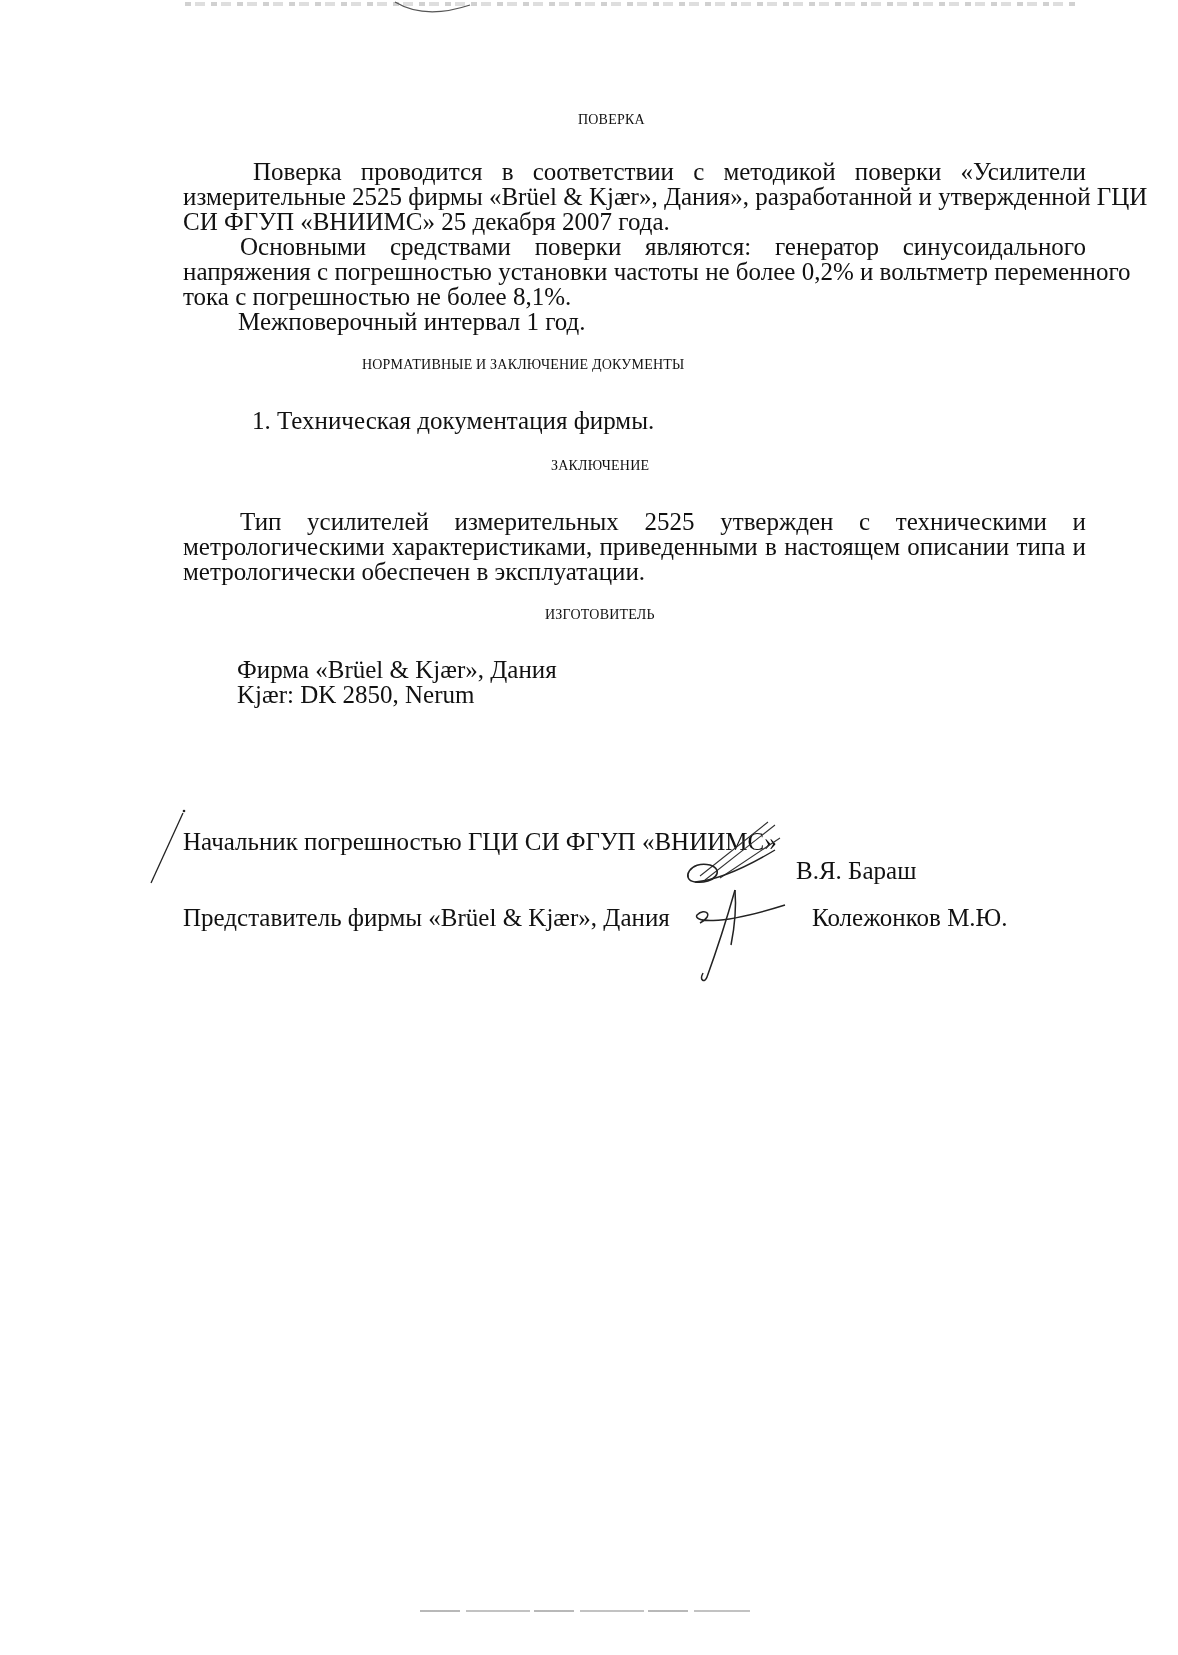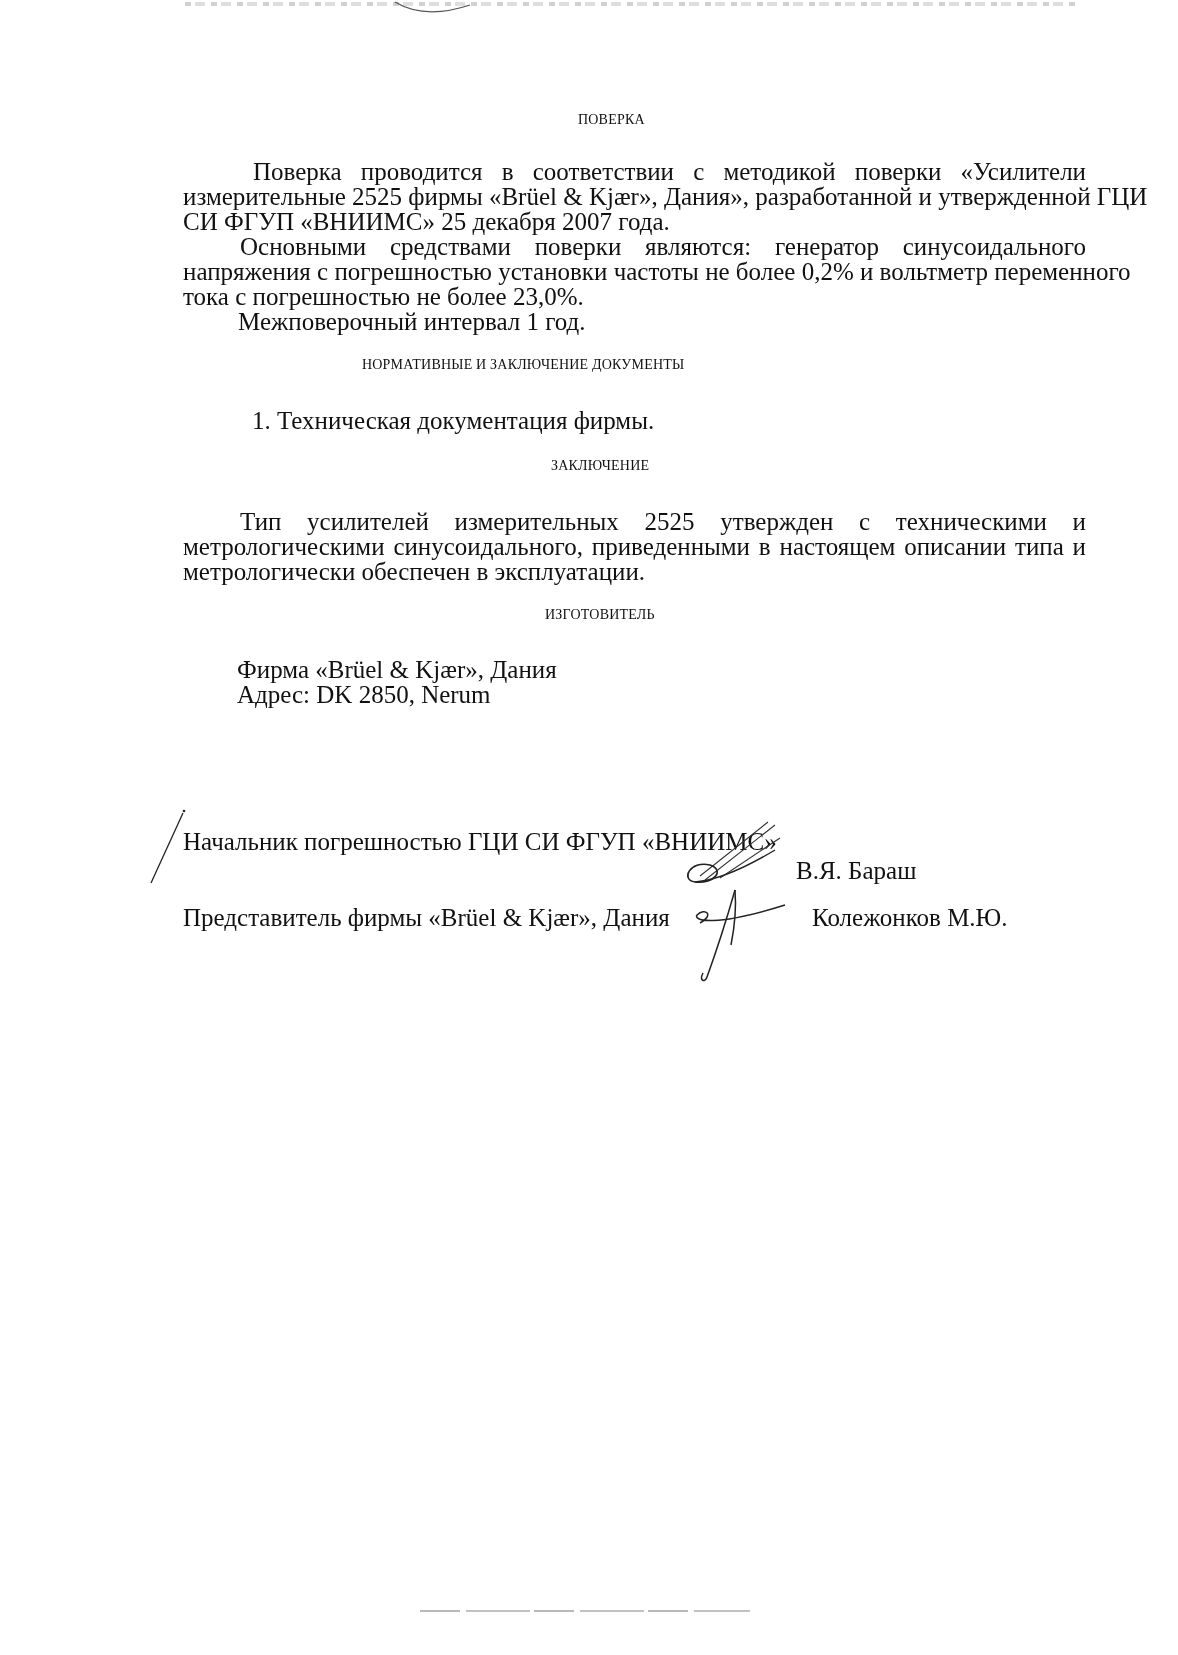--- a/index.html
+++ b/index.html
@@ -35,35 +35,35 @@
 <div class="abs scan-bottom"></div>
 
 <div class="abs heading" style="top:112px;left:578px">ПОВЕРКА</div>
 
 <div class="abs line just" style="top:159px;padding-left:70px;width:833px">Поверка проводится в соответствии с методикой поверки «Усилители</div>
 <div class="abs line just" style="top:184px">измерительные 2525 фирмы «Brüel &amp; Kjær», Дания», разработанной и утвержденной ГЦИ</div>
 <div class="abs line plain" style="top:209px">СИ ФГУП «ВНИИМС»  25  декабря 2007 года.</div>
 
 <div class="abs line just" style="top:234px;padding-left:57px;width:846px">Основными средствами поверки являются: генератор синусоидального</div>
 <div class="abs line just" style="top:259px">напряжения с погрешностью установки частоты не более 0,2% и вольтметр переменного</div>
-<div class="abs line plain" style="top:284px">тока с погрешностью не более 23,0%.</div>
+<div class="abs line plain" style="top:284px">тока с погрешностью не более 8,1%.</div>
 
 <div class="abs line" style="top:309px;left:238px">Межповерочный интервал 1 год.</div>
 
 <div class="abs heading" style="top:357px;left:362px">НОРМАТИВНЫЕ И ЗАКЛЮЧЕНИЕ  ДОКУМЕНТЫ</div>
 <div class="abs line" style="top:408px;left:252px">1. Техническая документация фирмы.</div>
 
 <div class="abs heading" style="top:458px;left:551px">ЗАКЛЮЧЕНИЕ</div>
 <div class="abs line just" style="top:509px;padding-left:57px;width:846px">Тип усилителей измерительных 2525 утвержден с техническими и</div>
-<div class="abs line just" style="top:534px">метрологическими синусоидального, приведенными в настоящем описании типа и</div>
+<div class="abs line just" style="top:534px">метрологическими характеристиками, приведенными в настоящем описании типа и</div>
 <div class="abs line plain" style="top:559px">метрологически обеспечен в эксплуатации.</div>
 
 <div class="abs heading" style="top:607px;left:545px">ИЗГОТОВИТЕЛЬ</div>
 <div class="abs line" style="top:657px;left:237px">Фирма «Brüel &amp; Kjær», Дания</div>
-<div class="abs line" style="top:682px;left:237px">Адрес:  DK 2850, Nerum</div>
+<div class="abs line" style="top:682px;left:237px">Kjær:  DK 2850, Nerum</div>
 
 <svg class="sig" style="left:148px;top:808px;width:40px;height:80px">
   <path d="M35 5 L 3 75" stroke="#222" stroke-width="1.3" fill="none"></path>
   <circle cx="36" cy="3" r="1.3" fill="#222"></circle>
 </svg>
 <div class="abs line" style="top:829px;left:183px">Начальник погрешностью ГЦИ СИ ФГУП «ВНИИМС»</div>
 <svg class="sig" style="left:680px;top:820px;width:110px;height:75px">
   <path d="M95 5 L 25 60 M100 18 L 40 58 M88 2 L 20 56" stroke="#333" stroke-width="1.1" fill="none"></path>
   <path d="M30 45 C 10 40, 0 60, 15 62 C 35 64, 45 50, 30 45 Z" stroke="#222" stroke-width="1.6" fill="none"></path>
   <path d="M15 62 C 40 60, 70 45, 95 30" stroke="#222" stroke-width="1.4" fill="none"></path>

